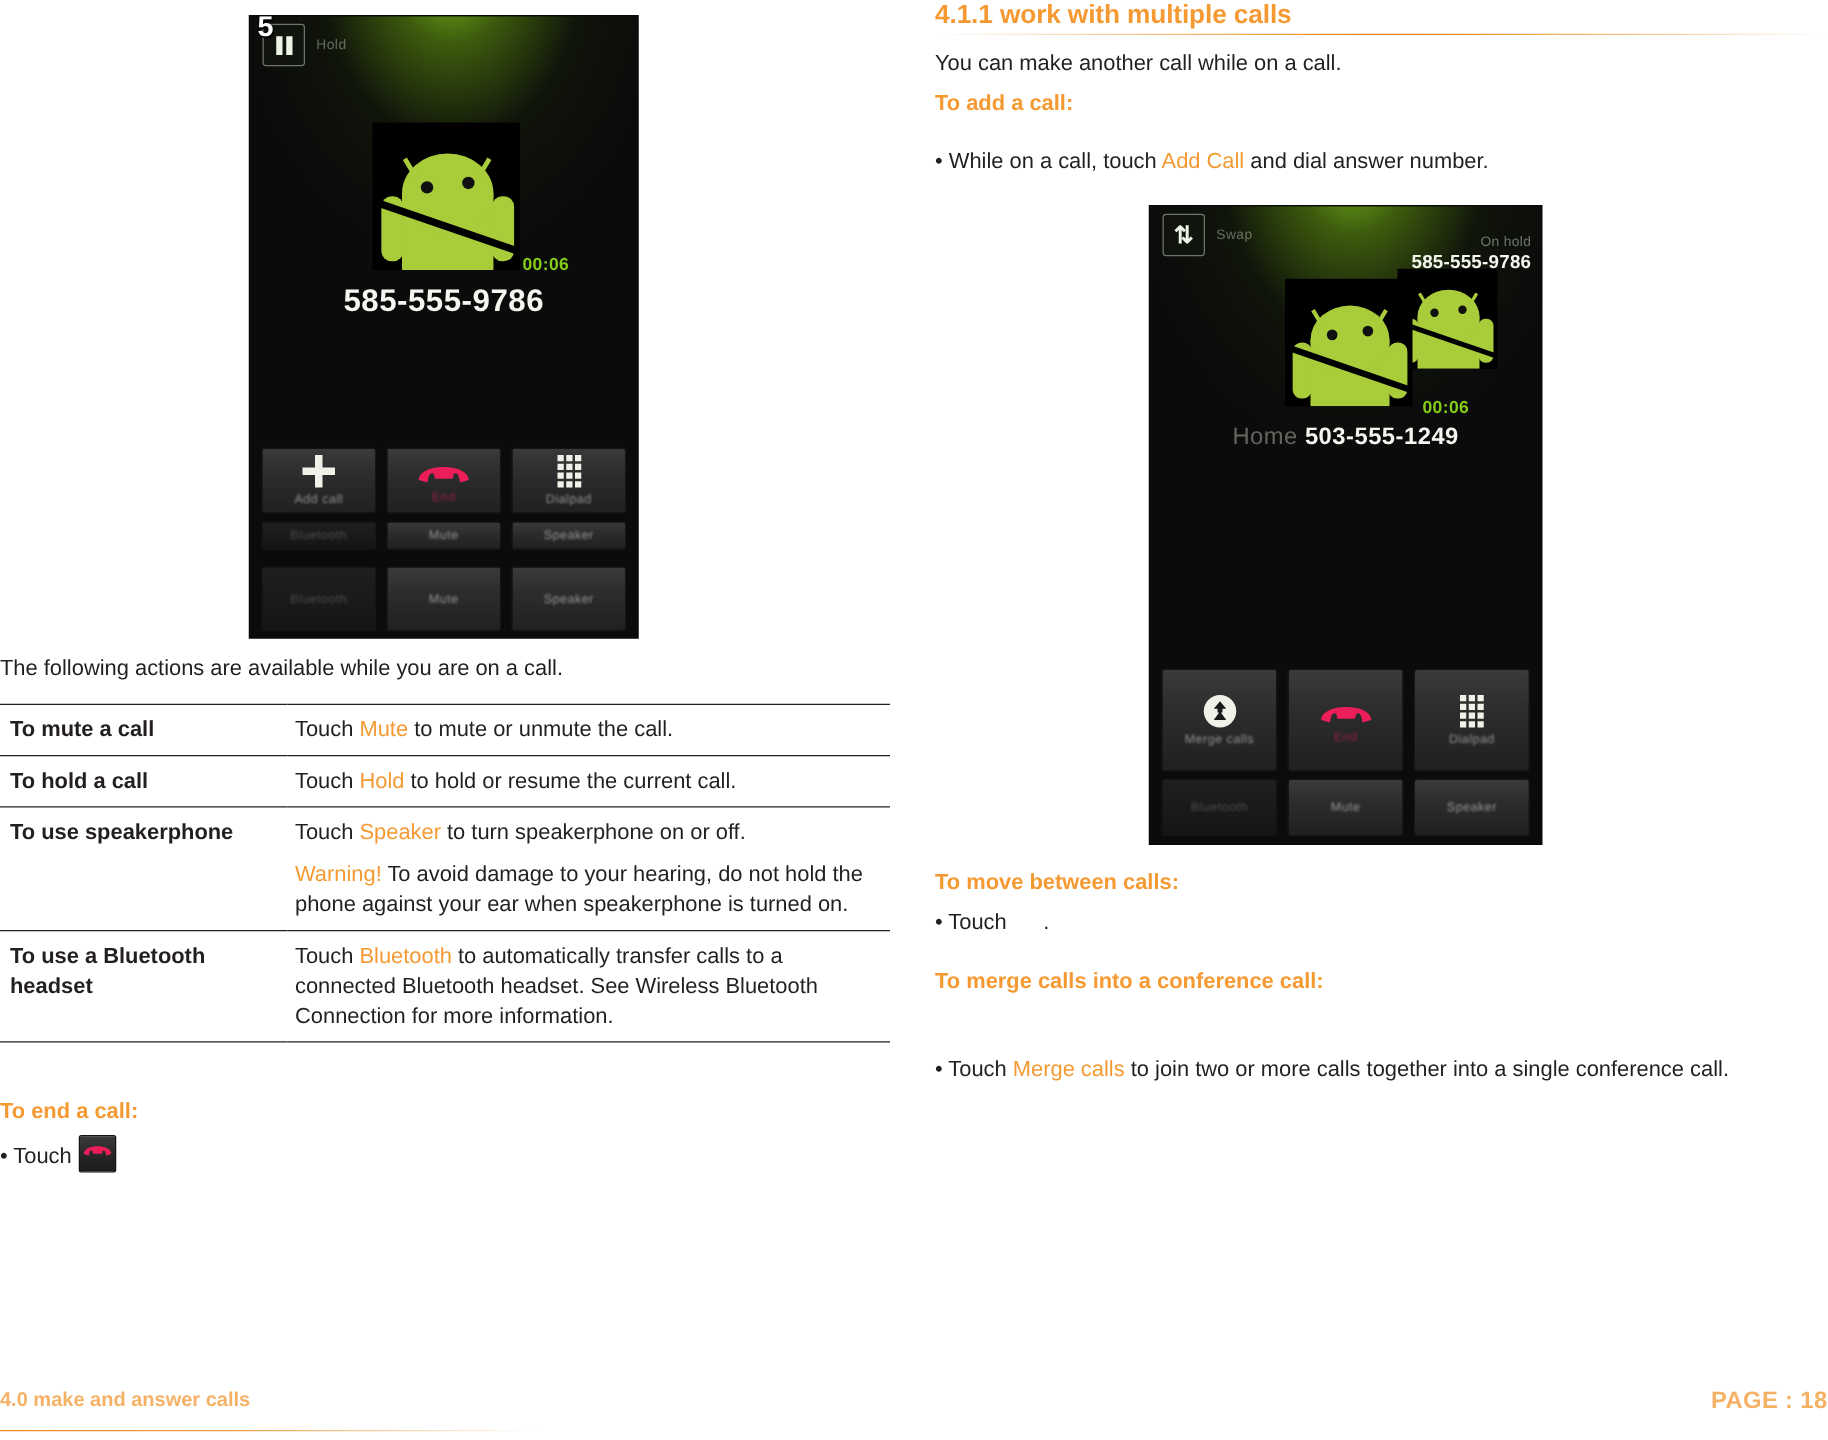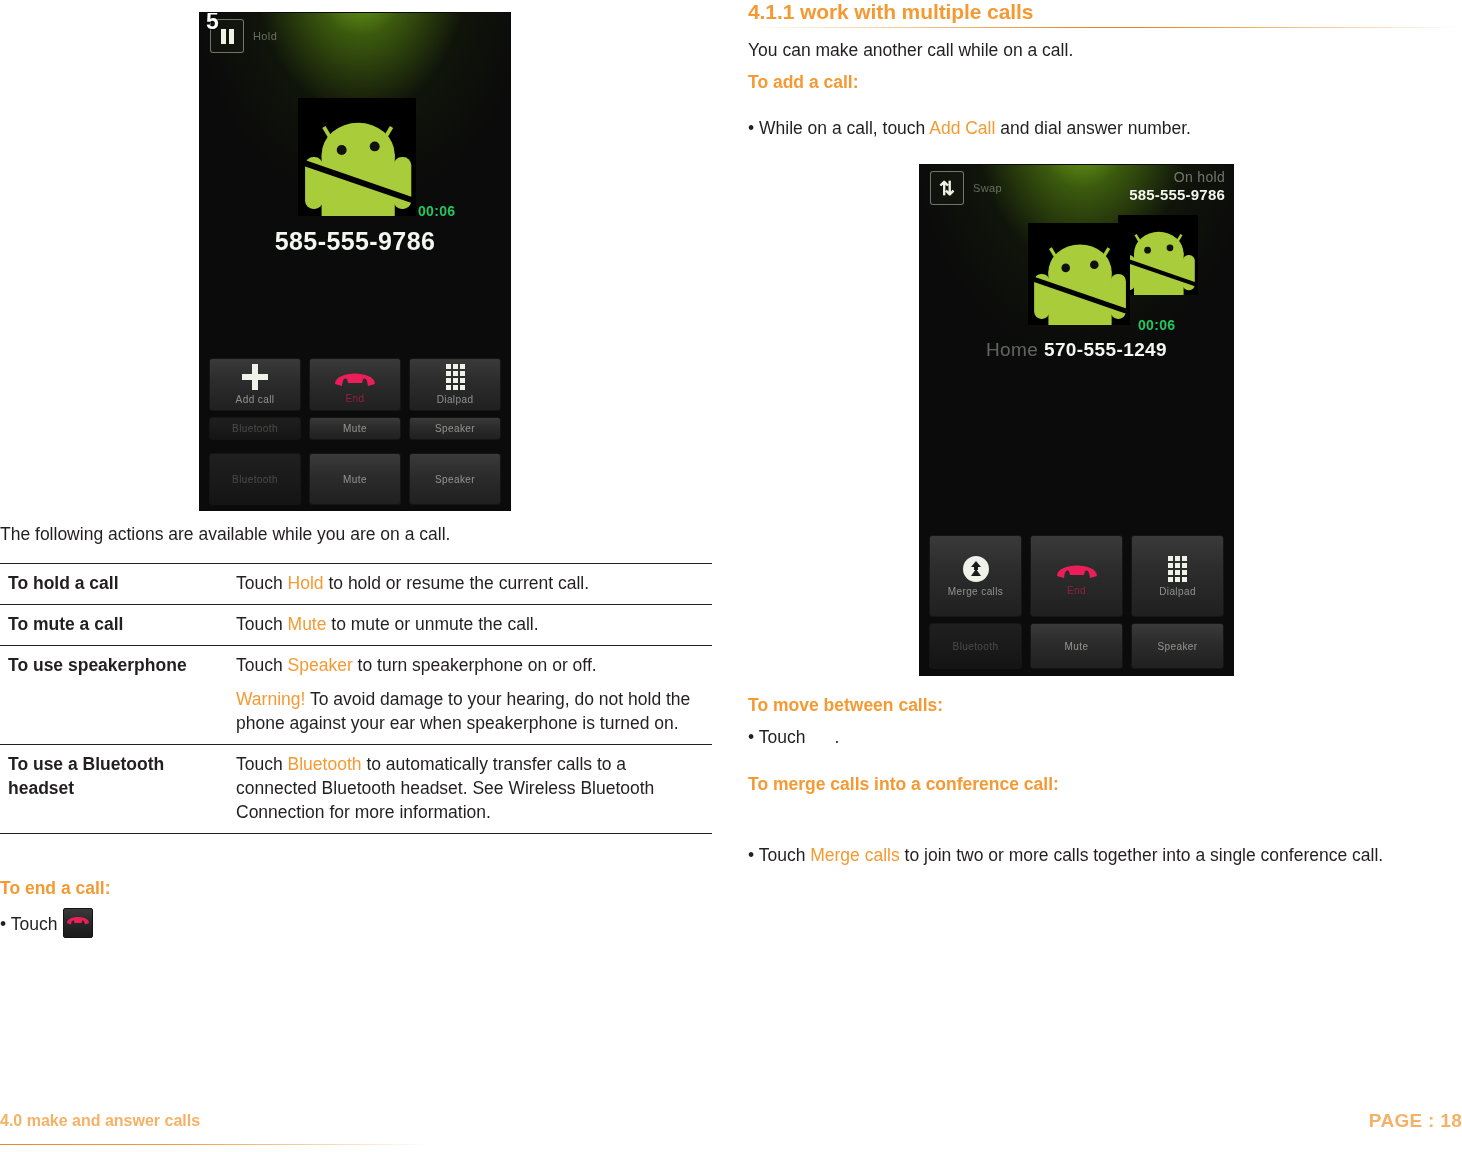--- a/index.html
+++ b/index.html
@@ -111,24 +111,25 @@
     line-height: 1;
     font-weight: bold;
   }
   .onhold-block {
     position: absolute;
     right: 8px;
     top: 4px;
     text-align: right;
   }
   .onhold-label {
-    font-size: 14px;
+    font-size: 11px;
     color: rgba(225,235,215,0.45);
     letter-spacing: 0.3px;
     filter: blur(0.5px);
+    margin-top: 19px;
   }
   .onhold-num {
     font-size: 15px;
     font-weight: bold;
     color: #f3f6ef;
     letter-spacing: 0.2px;
     margin-top: 1px;
   }
 
   .avatar {
@@ -138,21 +139,21 @@
   }
   .droid {
     position: absolute;
     left: 0; top: 0;
     width: 100%; height: 100%;
   }
   .timer {
     position: absolute;
     font-size: 14px;
     font-weight: bold;
-    color: #22c55e;
+    color: #84cc16;
     letter-spacing: 0.3px;
   }
   .callnum {
     position: absolute;
     width: 100%;
     text-align: center;
     color: #f4f6f0;
     font-weight: bold;
     letter-spacing: 0.4px;
   }
@@ -388,29 +389,29 @@
         </div>
       </div>
     </div>
 
     <div class="body-text" style="position:absolute; left:0; top:522px;">The following actions are available while you are on a call.</div>
 
     <div style="position:absolute; left:0; top:563px;">
       <table class="acts">
         <tbody>
           <tr>
+            <td class="k">To mute a call</td>
+            <td class="v">
+              <p><span>Touch </span><span class="orange">Mute</span><span> to mute or unmute the call.</span></p>
+            </td>
+          </tr>
+          <tr>
             <td class="k">To hold a call</td>
             <td class="v">
               <p><span>Touch </span><span class="orange">Hold</span><span> to hold or resume the current call.</span></p>
-            </td>
-          </tr>
-          <tr>
-            <td class="k">To mute a call</td>
-            <td class="v">
-              <p><span>Touch </span><span class="orange">Mute</span><span> to mute or unmute the call.</span></p>
             </td>
           </tr>
           <tr>
             <td class="k">To use speakerphone</td>
             <td class="v">
               <p><span>Touch </span><span class="orange">Speaker</span><span> to turn speakerphone on or off.</span></p>
               <p><span class="orange">Warning!</span><span> To avoid damage to your hearing, do not hold the phone against your ear when speakerphone is turned on.</span></p>
             </td>
           </tr>
           <tr class="last">
@@ -490,21 +491,21 @@
           <circle cx="37" cy="44" r="4.2" fill="#101010"></circle>
           <circle cx="65" cy="41" r="4.2" fill="#101010"></circle>
           <rect x="4" y="52" width="100" height="5" fill="#000" transform="rotate(19 4 52)"></rect>
         </svg>
       </div>
 
       <div class="timer" style="left:218px; top:152px;">00:06</div>
 
       <div class="callnum" style="top:174px; font-size:19px;">
         <span class="pre">Home</span>
-        <span>570-555-1249</span>
+        <span>503-555-1249</span>
       </div>
 
       <div class="btngrid" style="top:370px; height:82px;">
         <div class="pbtn">
           <span class="ico">
             <span class="merge-glyph">
               <svg width="18" height="18" viewBox="0 0 18 18">
                   <path d="M9 1 L14 7 L11 7 L11 10 L7 10 L7 7 L4 7 Z M9 9 L14 16 L4 16 Z" fill="#1a1a1a"></path>
                 </svg>
             </span>

